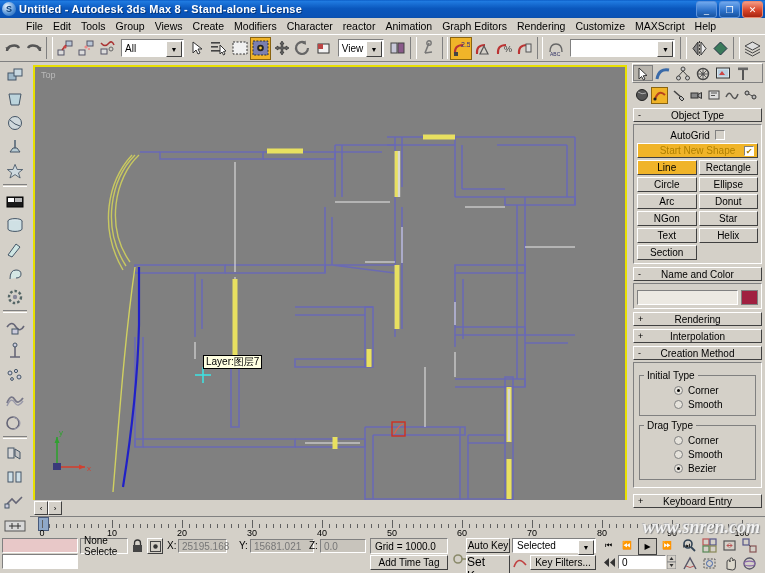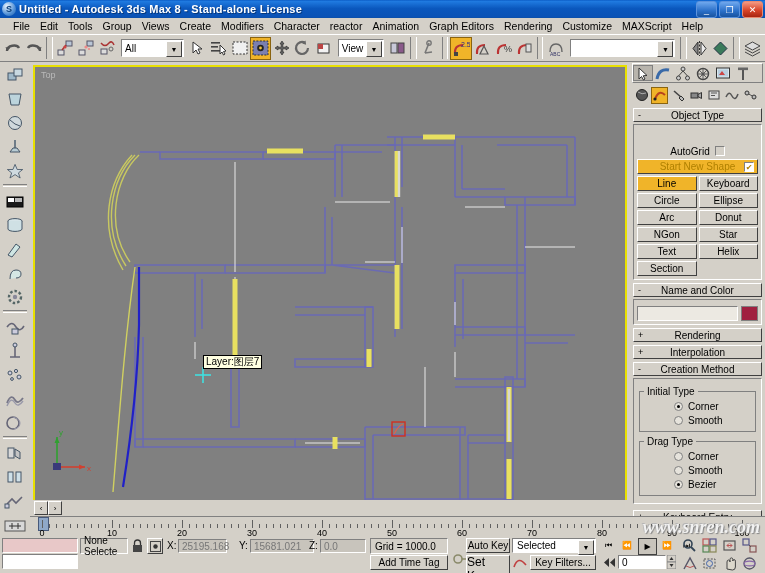--- a/index.html
+++ b/index.html
@@ -15,21 +15,21 @@
     color:#0b3f7a;font-size:9px;font-weight:bold;display:flex;align-items:center;justify-content:center;}
   .tb-title{color:#fff;font-size:11px;font-weight:bold;letter-spacing:.2px;text-shadow:1px 1px 0 rgba(0,0,0,.35);white-space:nowrap;}
   .tb-btns{position:absolute;right:2px;top:1px;display:flex;gap:2px;}
   .tb-btn{width:19px;height:15px;border:1px solid #5d93dd;border-radius:3px;
     display:flex;align-items:center;justify-content:center;color:#fff;font-size:9px;font-family:"Liberation Sans",sans-serif;
     background:linear-gradient(to bottom,#6fa8ee,#2a6fc8 60%,#18539f);}
   .tb-btn.close{background:linear-gradient(to bottom,#f39a84,#d8452a 55%,#a72511);border-color:#e98a70;}
 
   
   .menubar{position:absolute;left:0;top:18px;width:765px;height:16px;background:#d4d0c8;
-    display:flex;align-items:center;padding-left:8px;box-sizing:border-box;}
+    display:flex;align-items:center;padding-left:21px;box-sizing:border-box;}
   .menu-item{font-size:10.5px;color:#000;padding:1px 5px;white-space:nowrap;line-height:12px;}
 
   
   .toolbar{position:absolute;left:0;top:34px;width:765px;height:28px;background:#d4d0c8;
     border-top:1px solid #fff;border-bottom:1px solid #808080;display:flex;align-items:center;padding:0 2px;box-sizing:border-box;}
   .tbtn{width:23px;height:23px;margin:0 0px;display:flex;align-items:center;justify-content:center;position:relative;}
   .tbtn.on{background:#f0b429;border:1px solid #8a6410;box-sizing:border-box;}
   .tsep{width:5px;height:22px;border-left:1px solid #808080;border-right:1px solid #fff;margin:0 2px;}
   .tcombo{height:18px;border:1px solid #808080;border-right-color:#fff;border-bottom-color:#fff;background:#fff;
     display:flex;align-items:center;font-size:10px;padding-left:3px;box-sizing:border-box;position:relative;}
@@ -63,21 +63,21 @@
   .roll-head{height:14px;background:#d4d0c8;border:1px solid #fff;border-right-color:#404040;border-bottom-color:#404040;
     display:flex;align-items:center;font-size:10px;position:relative;box-sizing:border-box;}
   .roll-head .pm{position:absolute;left:4px;font-size:9px;}
   .roll-head .ttl{width:100%;text-align:center;}
   .panelbox{border:1px solid #808080;border-right-color:#fff;border-bottom-color:#fff;padding:3px;margin-top:2px;box-sizing:border-box;}
   .btn3d{height:15px;background:#d4d0c8;border:1px solid #fff;border-right-color:#404040;border-bottom-color:#404040;
     font-size:10px;display:flex;align-items:center;justify-content:center;box-sizing:border-box;}
   .btn3d.on{background:#f0b429;}
   .btn3d.hl{background:#f0b429;color:#b08000;}
   .grid2{display:grid;grid-template-columns:1fr 1fr;gap:2px;margin-top:2px;}
-  .chkrow{display:flex;align-items:center;justify-content:center;gap:5px;font-size:10px;height:14px;margin-top:16px;}
+  .chkrow{display:flex;align-items:center;justify-content:center;gap:5px;font-size:10px;height:14px;}
   .chk{width:10px;height:10px;background:#d4d0c8;border:1px solid #808080;border-right-color:#fff;border-bottom-color:#fff;
     font-size:8px;line-height:9px;text-align:center;box-sizing:border-box;}
   .namecolor{display:flex;gap:3px;margin-top:3px;}
   .nameinput{flex:1;height:15px;background:#ece9e2;border:1px solid #808080;border-right-color:#fff;border-bottom-color:#fff;box-sizing:border-box;}
   .swatch{width:17px;height:15px;border:1px solid #808080;box-sizing:border-box;}
   fieldset.grp{border:1px solid #808080;margin:4px 2px;padding:2px 4px 4px 4px;}
   fieldset.grp legend{font-size:10px;padding:0 3px;}
   .radrow{display:flex;align-items:center;gap:5px;font-size:10px;height:14px;padding-left:30px;}
   .rad{width:9px;height:9px;border-radius:50%;background:#e6e3dc;border:1px solid #808080;box-sizing:border-box;position:relative;}
   .rad.on::after{content:"";position:absolute;left:2px;top:2px;width:3px;height:3px;border-radius:50%;background:#000;}
@@ -638,21 +638,21 @@
         <div class="chkrow">
           <span>AutoGrid</span>
           <span class="chk"></span>
         </div>
         <div class="btn3d hl" style="margin-top:1px;position:relative;">
           <span>Start New Shape</span>
           <span class="chk" style="position:absolute;right:3px;top:2px;background:#fff;">✔</span>
         </div>
         <div class="grid2" id="ot-grid">
             <div class="btn3d on">Line</div>
-            <div class="btn3d">Keyboard</div>
+            <div class="btn3d">Rectangle</div>
             <div class="btn3d">Circle</div>
             <div class="btn3d">Ellipse</div>
             <div class="btn3d">Arc</div>
             <div class="btn3d">Donut</div>
             <div class="btn3d">NGon</div>
             <div class="btn3d">Star</div>
             <div class="btn3d">Text</div>
             <div class="btn3d">Helix</div>
             <div class="btn3d">Section</div>
           </div>

